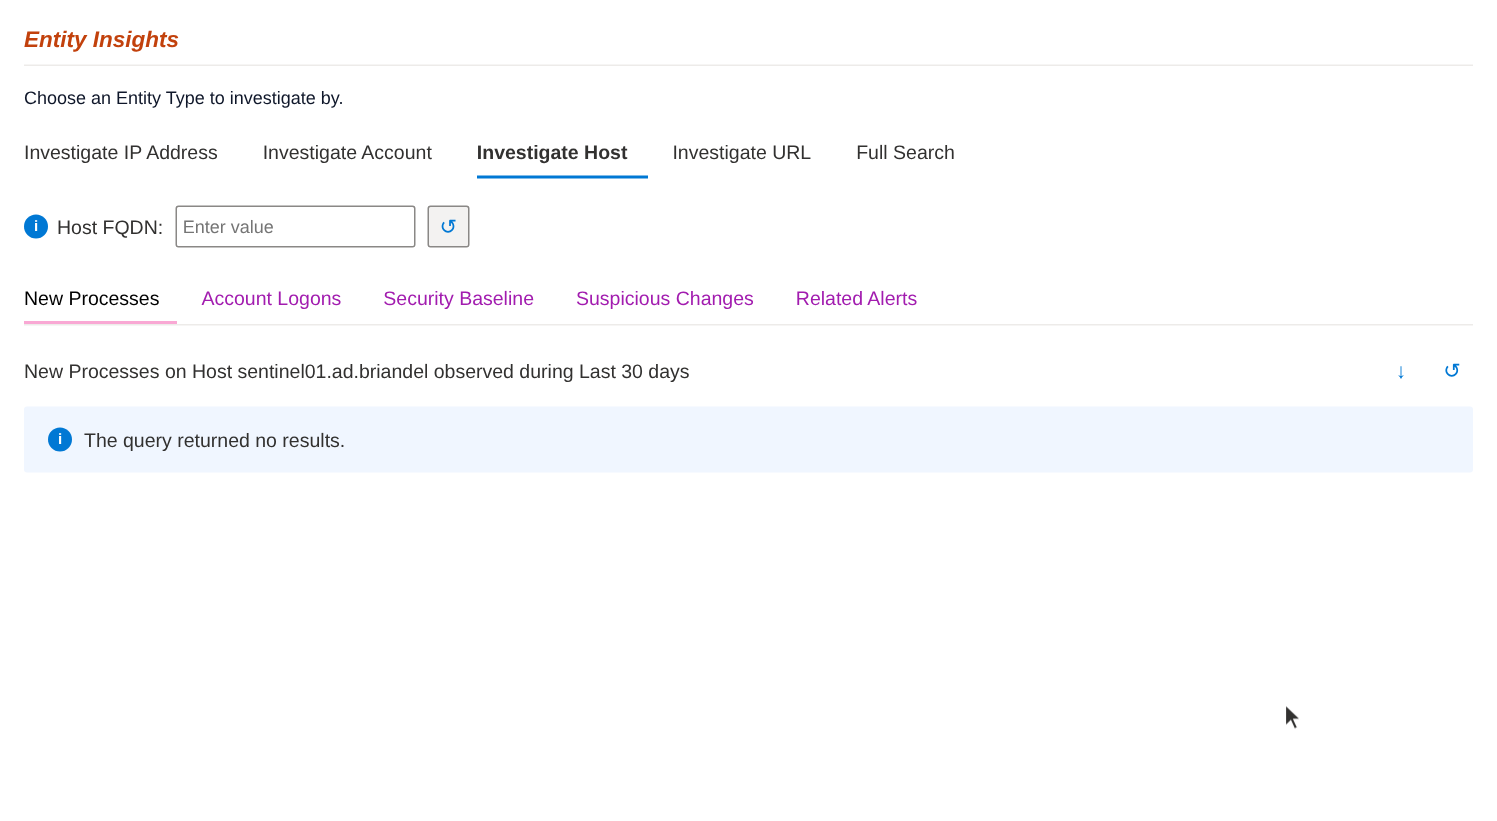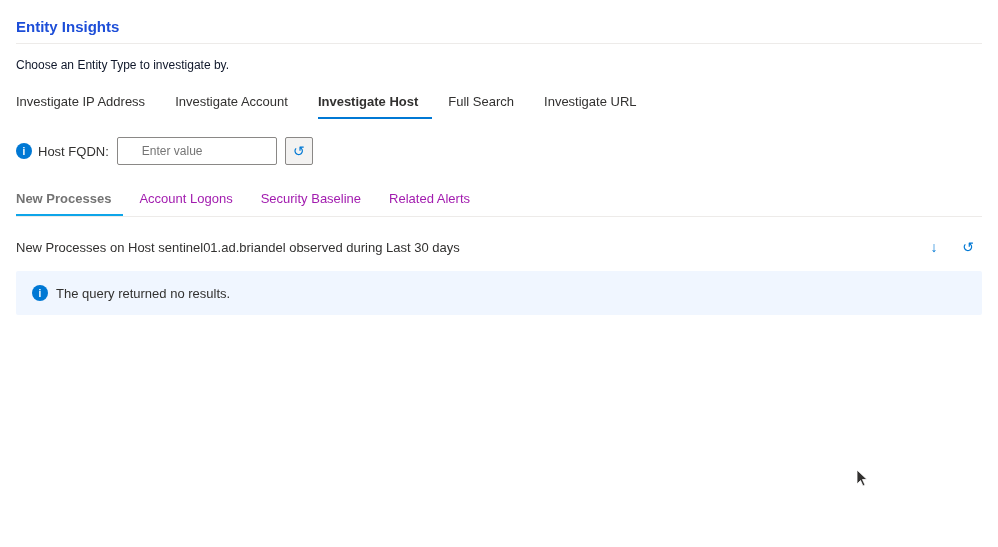--- a/index.html
+++ b/index.html
@@ -12,22 +12,23 @@
       min-height: 547px;
     }
 
     .page-container {
       padding: 18px 16px 16px 16px;
     }
 
     .page-title {
       font-size: 15px;
       font-weight: 600;
-      color: #1d4ed8;
+      color: #c2410c;
       margin-bottom: 8px;
+      font-style: italic;
     }
 
     .subtitle {
       font-size: 12px;
       color: #0f172a;
       margin-bottom: 16px;
     }
 
     .divider {
       border: none;
@@ -94,21 +95,21 @@
       font-weight: 400;
       color: #323130;
       white-space: nowrap;
     }
 
     .text-input {
       width: 160px;
       height: 28px;
       border: 1px solid #8a8886;
       border-radius: 2px;
-      padding: 4px 24px;
+      padding: 4px 4px;
       font-size: 12px;
       color: #ec4899;
       outline: none;
     }
 
     .refresh-btn {
       width: 28px;
       height: 28px;
       border: 1px solid #8a8886;
       border-radius: 2px;
@@ -133,23 +134,23 @@
       padding: 6px 12px 8px 0;
       font-size: 13px;
       color: #a21caf;
       cursor: pointer;
       margin-right: 16px;
       border-bottom: 2px solid transparent;
       white-space: nowrap;
     }
 
     .sub-tab.active {
-      color: #737373;
-      font-weight: 700;
-      border-bottom: 2px solid #0ea5e9;
+      color: #000000;
+      font-weight: 400;
+      border-bottom: 2px solid #f9a8d4;
     }
 
     
     .results-header {
       display: flex;
       align-items: center;
       justify-content: space-between;
       margin-bottom: 10px;
     }
 
@@ -225,39 +226,40 @@
   <div class="page-title">Entity Insights</div>
 
   <hr class="divider">
 
   <div class="subtitle">Choose an Entity Type to investigate by.</div>
 
   <div class="nav-tabs">
     <div class="nav-tab">Investigate IP Address</div>
     <div class="nav-tab">Investigate Account</div>
     <div class="nav-tab active">Investigate Host</div>
+    <div class="nav-tab">Investigate URL</div>
     <div class="nav-tab">Full Search</div>
-    <div class="nav-tab">Investigate URL</div>
   </div>
 
   <div class="input-row">
     <div class="input-label-group">
       <div class="info-icon">i</div>
       <span class="input-label">Host FQDN:</span>
     </div>
     <input class="text-input" type="text" placeholder="Enter value" style="">
     <div class="refresh-btn">
       <span>↺</span>
     </div>
   </div>
 
   <div class="sub-tabs">
     <div class="sub-tab active">New Processes</div>
     <div class="sub-tab">Account Logons</div>
     <div class="sub-tab">Security Baseline</div>
+    <div class="sub-tab">Suspicious Changes</div>
     <div class="sub-tab">Related Alerts</div>
   </div>
 
   <div class="results-header">
     <span class="results-title">New Processes on Host sentinel01.ad.briandel observed during Last 30 days</span>
     <div class="results-actions">
       <div class="icon-btn">
         <span>↓</span>
       </div>
       <div class="icon-btn">

